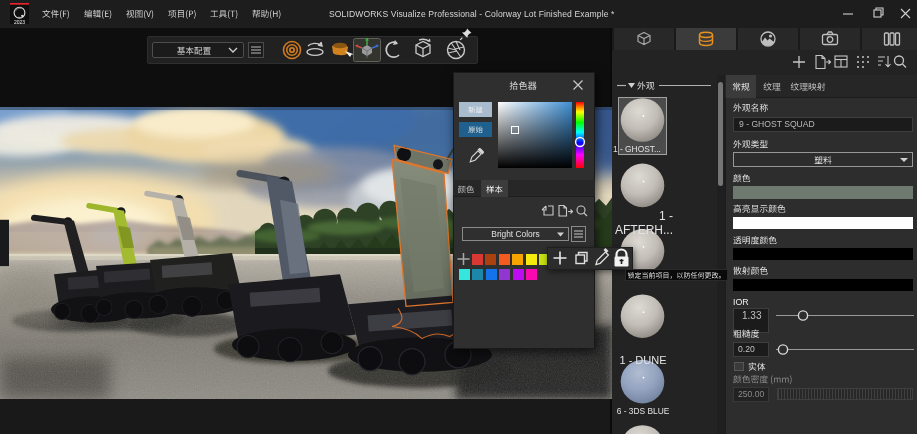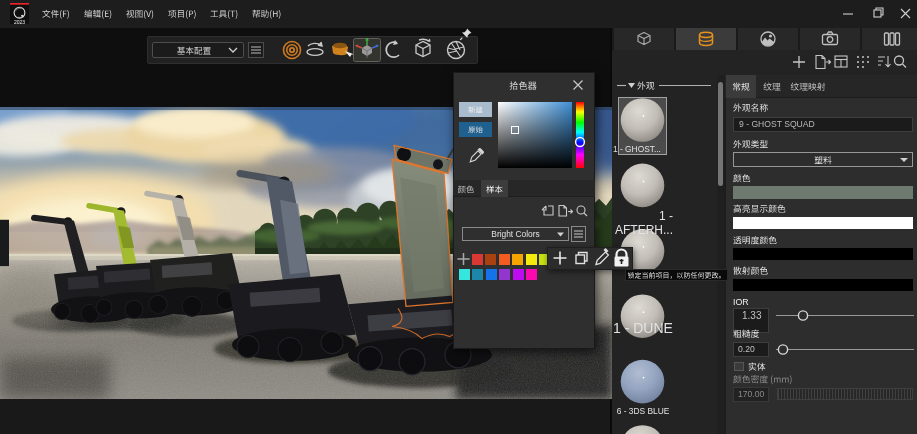--- a/index.html
+++ b/index.html
@@ -8,20 +8,21 @@
 <div class="abs" style="left:0;top:0;width:917px;height:28px;background:#1d1d1d">
 <svg class="abs" style="left:10px;top:3px" width="19" height="22" viewBox="0 0 19 22">
 <rect x="0" y="0" width="19" height="1.8" fill="#e8242a"></rect>
 <rect x="0" y="1.8" width="19" height="19.2" fill="#0f0f0f"></rect>
 <circle cx="9.5" cy="9.8" r="5.4" fill="none" stroke="#dedede" stroke-width="1.1"></circle>
 <path d="M5.2,8.2 a5,4.5 0 0 1 7,-2.6" fill="none" stroke="#666" stroke-width="1.2"></path>
 <path d="M13.5,12.5 a4.5,4 0 0 1 -5.5,1.8" fill="none" stroke="#aaa" stroke-width="1"></path>
 <circle cx="12.2" cy="12.8" r="1.1" fill="#dedede"></circle>
 <text x="9.5" y="20.5" font-size="5" fill="#f0f0f0" text-anchor="middle" font-family="Liberation Sans">2023</text>
 </svg>
+<div class="abs" style="left:329px;top:9px;font-size:8.6px;color:#d6d6d6;letter-spacing:0.1px">SOLIDWORKS Visualize Professional - Colorway Lot Finished Example *</div>
 <svg class="abs" style="left:835px;top:0" width="82" height="28" viewBox="0 0 82 28">
 <line x1="8" y1="14" x2="18" y2="14" stroke="#cfcfcf" stroke-width="1.1"></line>
 <rect x="39" y="10" width="7" height="7" fill="none" stroke="#cfcfcf" stroke-width="1.1"></rect>
 <path d="M41,10 v-2 h7 v7 h-2" fill="none" stroke="#cfcfcf" stroke-width="1.1"></path>
 <path d="M66,9 l9,9 M75,9 l-9,9" stroke="#cfcfcf" stroke-width="1.1"></path>
 </svg>
 </div>
 <div class="abs" style="left:0;top:28px;width:612px;height:406px;background:#0e0e0e"></div>
 <div class="abs" style="left:0;top:399px;width:612px;height:35px;background:#191919"></div>
 <div class="abs" style="left:610px;top:28px;width:2px;height:406px;background:#0a0a0a"></div>
@@ -335,21 +336,21 @@
 <circle cx="31.5" cy="171.8" r="0.9" fill="#fff"></circle>
 <circle cx="30.5" cy="241.2" r="21.8" fill="url(#spw)"></circle>
 <circle cx="31.5" cy="237.2" r="0.9" fill="#fff"></circle>
 <circle cx="30.5" cy="306.6" r="21.8" fill="url(#spb)"></circle>
 <circle cx="31.5" cy="302.6" r="0.9" fill="#fff"></circle>
 <circle cx="30.5" cy="372.0" r="21.8" fill="url(#spw)"></circle>
 <circle cx="31.5" cy="368.0" r="0.9" fill="#fff"></circle>
 </svg>
 <div class="abs" style="left:613px;top:144.0px;width:60px;text-align:left;font-size:8.4px;color:#e2e2e2">1 - GHOST...</div>
 <div class="abs" style="left:613px;top:209.4px;width:60px;text-align:right;font-size:12px;color:#e2e2e2">1 - AFTERH...</div>
-<div class="abs" style="left:613px;top:320px;width:60px;font-size:14px;color:#e2e2e2">1 - DUNE</div>
+<div class="abs" style="left:613px;top:354px;width:60px;text-align:center;font-size:11px;color:#e2e2e2">1 - DUNE</div>
 <div class="abs" style="left:613px;top:405.6px;width:60px;text-align:center;font-size:8.4px;color:#e2e2e2">6 - 3DS BLUE</div>
 <div class="abs" style="left:725px;top:75px;width:192px;height:359px;background:#2d2d2d;border-left:1px solid #1c1c1c"></div>
 <div class="abs" style="left:725px;top:75px;width:192px;height:23px;background:#262626;border-bottom:1px solid #1c1c1c"></div>
 <div class="abs" style="left:726px;top:75px;width:30px;height:23px;background:#3b3b3b"></div>
 <div class="abs" style="left:733px;top:117px;width:180px;height:15px;background:#1b1b1b;border:1px solid #3e3e3e;color:#b9b9b9;font-size:8.6px;line-height:13.5px;padding-left:5px">9 - GHOST SQUAD</div>
 <div class="abs" style="left:733px;top:151.5px;width:180px;height:15.5px;background:#2d2d2d;border:1px solid #979797"></div>
 <svg class="abs" style="left:899px;top:156px" width="10" height="8">
     <path d="M1,2 l4,4 l4,-4" fill="#d0d0d0"></path>
   </svg>
 <div class="abs" style="left:733px;top:186px;width:180px;height:13px;background:#6e7a6f"></div>
@@ -361,21 +362,21 @@
 <svg class="abs" style="left:770px;top:305px" width="147" height="21" viewBox="0 0 147 21">
 <line x1="6" y1="10.5" x2="144" y2="10.5" stroke="#9a9a9a" stroke-width="1.2"></line>
 <circle cx="33" cy="10.5" r="4.6" fill="#2d2d2d" stroke="#d8d8d8" stroke-width="1.4"></circle>
   </svg>
 <div class="abs" style="left:733px;top:342px;width:36px;height:15px;background:#1b1b1b;border:1px solid #3e3e3e;color:#c0c0c0;font-size:8.6px;line-height:13.5px;padding-left:4px">0.20</div>
 <svg class="abs" style="left:770px;top:339px" width="147" height="21" viewBox="0 0 147 21">
 <line x1="6" y1="10.5" x2="144" y2="10.5" stroke="#9a9a9a" stroke-width="1.2"></line>
 <circle cx="13" cy="10.5" r="4.6" fill="#2d2d2d" stroke="#d8d8d8" stroke-width="1.4"></circle>
   </svg>
 <div class="abs" style="left:734px;top:361.5px;width:9.5px;height:9.5px;background:#3a3a3a;border:1px solid #565656"></div>
-<div class="abs" style="left:733px;top:387px;width:36px;height:15px;background:#222;border:1px solid #383838;color:#8a8a8a;font-size:8.6px;line-height:13.5px;padding-left:4px">170.00</div>
+<div class="abs" style="left:733px;top:387px;width:36px;height:15px;background:#222;border:1px solid #383838;color:#8a8a8a;font-size:8.6px;line-height:13.5px;padding-left:4px">250.00</div>
 <div class="abs" style="left:777px;top:388px;width:136px;height:11.5px;border:1px solid #3f3f3f;background:repeating-linear-gradient(90deg,#404040 0,#404040 1px,#282828 1px,#282828 3px)"></div>
 <div class="abs" style="left:453px;top:72px;width:142px;height:277px;background:#2f2f2f;border:1px solid #1a1a1a;box-shadow:2px 3px 10px rgba(0,0,0,0.65)"></div>
 <svg class="abs" style="left:572px;top:79px" width="12" height="12">
     <path d="M1.5,1.5 l9,9 M10.5,1.5 l-9,9" stroke="#c8c8c8" stroke-width="1.2"></path>
   </svg>
 <div class="abs" style="left:459px;top:102px;width:33px;height:15px;background:#a9bccd"></div>
 <div class="abs" style="left:459px;top:122px;width:33px;height:15px;background:#20608f"></div>
 <svg class="abs" style="left:468px;top:147px" width="17" height="17" viewBox="0 0 17 17">
 <path d="M2.2,14.8 l1.6,-4.8 l6.2,-6.2 l3.2,3.2 l-6.2,6.2 Z" fill="none" stroke="#d4d4d4" stroke-width="1.1"></path>
 <path d="M9.6,2.6 l1.6,-1.6 l1.5,0.3 l3,3 l0.3,1.5 l-1.6,1.6 Z" fill="#d4d4d4"></path>

